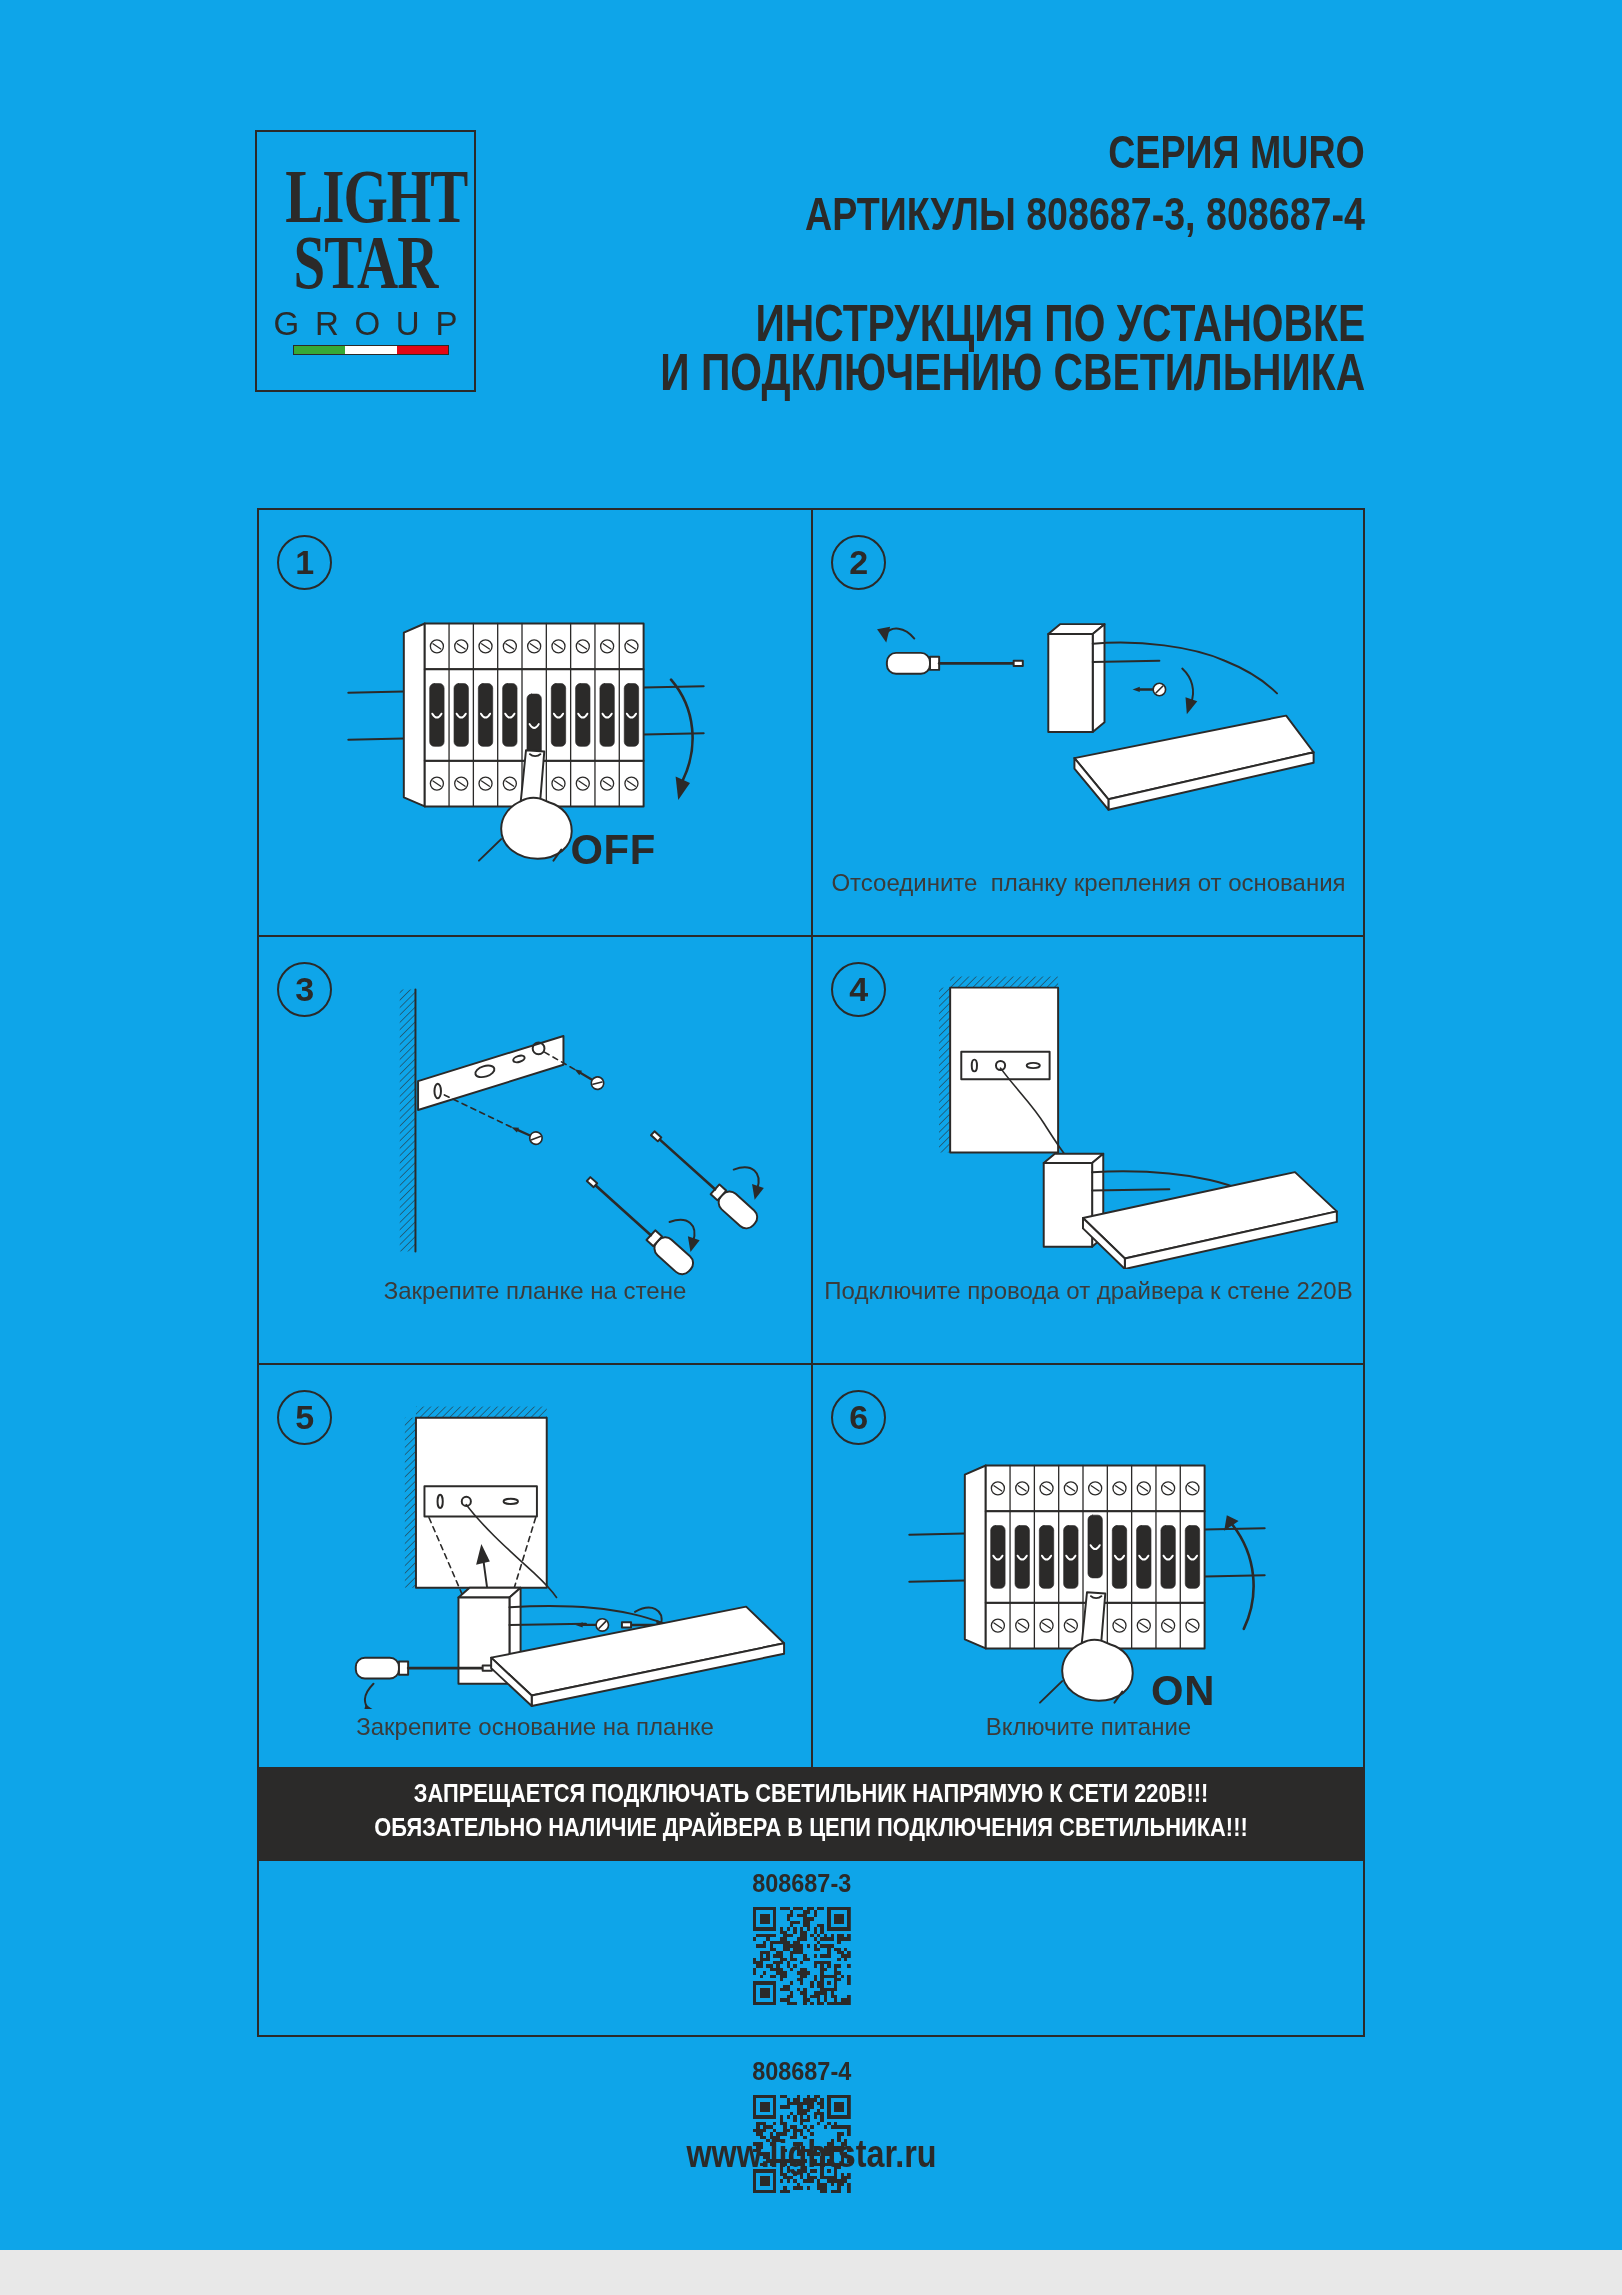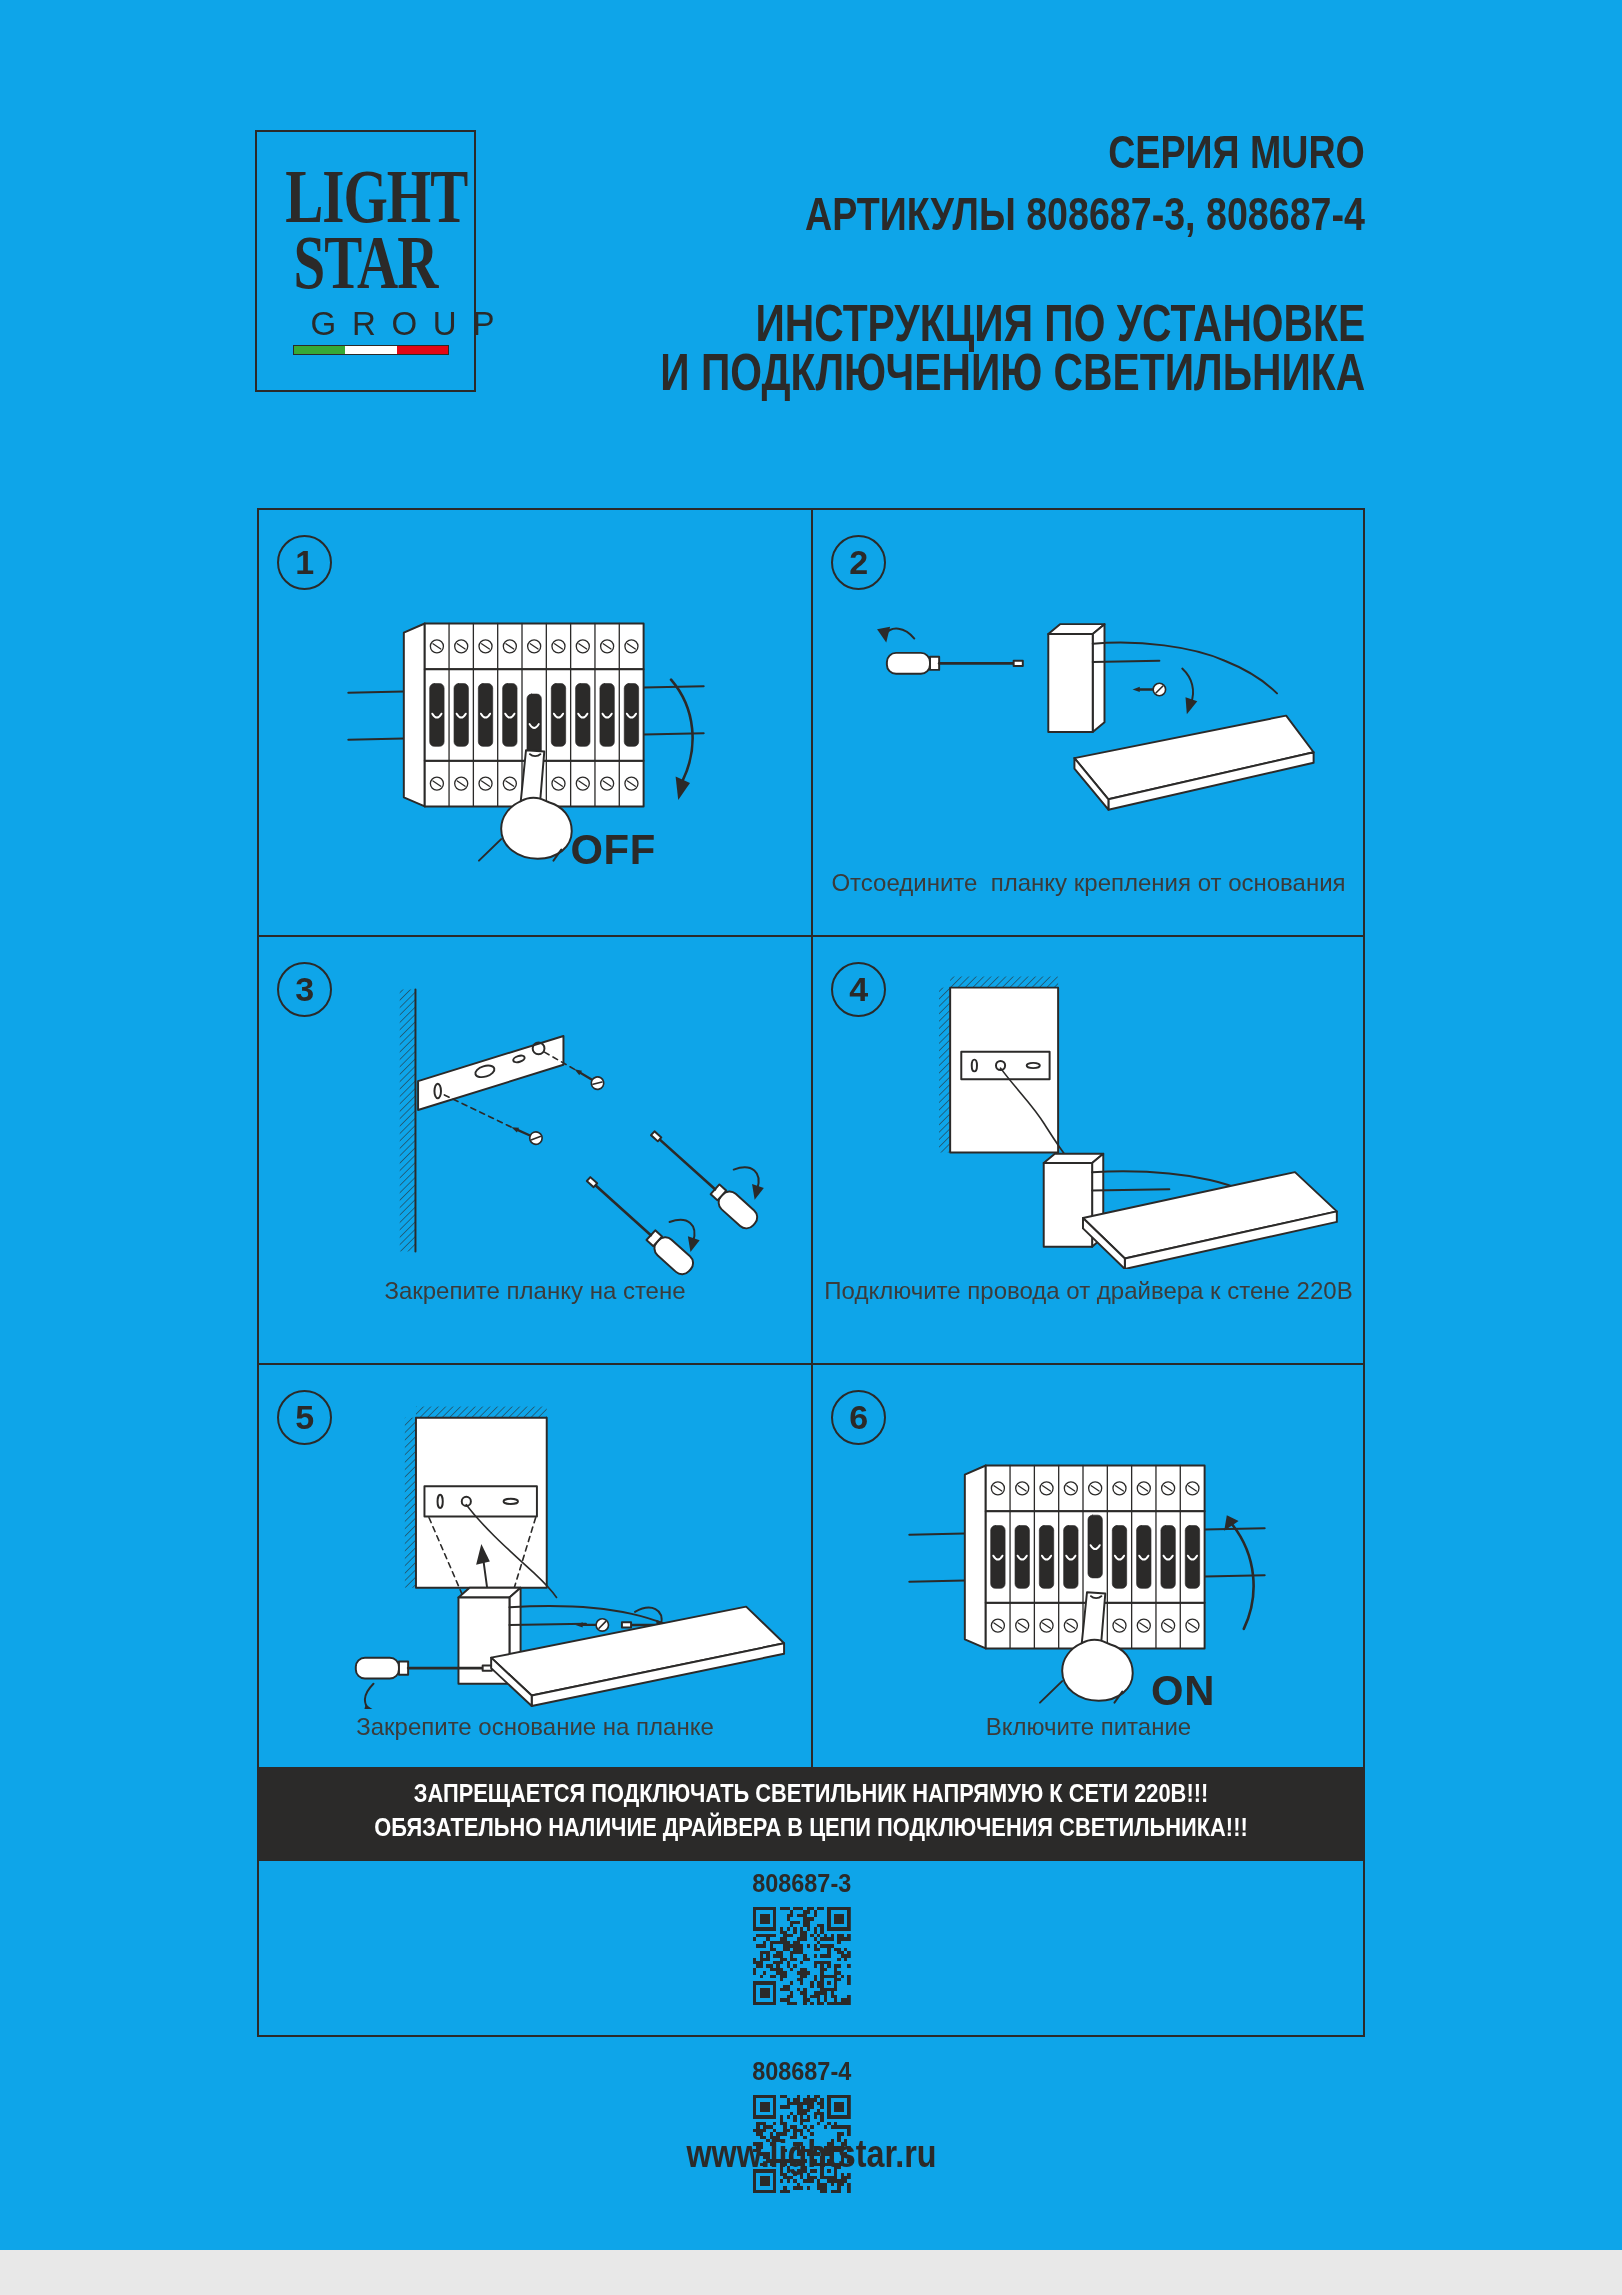--- a/index.html
+++ b/index.html
@@ -8,21 +8,21 @@
 
   
   .logo-box{position:absolute;left:255px;top:130px;width:221px;height:262px;
             border:2px solid #2b2a29;box-sizing:border-box;}
   .logo-word{position:absolute;width:100%;text-align:center;line-height:1;
              font-family:"Liberation Serif","DejaVu Serif",serif;font-weight:bold;
              transform:scaleX(.74);transform-origin:50% 50%;letter-spacing:-1.3px;}
   .logo-light{top:26px;font-size:77px;}
   .logo-star{top:92px;font-size:77px;}
   .logo-group{position:absolute;top:175px;width:100%;text-align:center;line-height:1;
-              font-size:33px;font-weight:400;letter-spacing:15.7px;text-indent:15.7px;margin-left:37px;}
+              font-size:33px;font-weight:400;letter-spacing:15.7px;text-indent:15.7px;}
   .flag{position:absolute;left:36px;top:213px;width:154px;height:7.9px;
         border:1.3px solid #2b2a29;display:flex;}
   .flag div{flex:1;}
 
   
   .hdr{position:absolute;right:258px;white-space:nowrap;font-weight:bold;line-height:1;
        transform:scaleX(.8);transform-origin:100% 50%;color:#2b2a29;}
   .hdr-series{top:128px;font-size:47px;}
   .hdr-articles{top:190px;font-size:47px;}
   .hdr-title1{top:298px;font-size:51px;}
@@ -260,21 +260,21 @@
         </g>
         <g>
           <use href="#sd" transform="translate(478,282) rotate(-138)"></use>
           <path d="M560,300 C588,290 604,304 596,330"></path>
           <polygon points="588,322 606,328 592,346" fill="#2b2a29" stroke="none"></polygon>
           <use href="#sd" transform="translate(380,352) rotate(-138)"></use>
           <path d="M462,380 C490,370 506,384 498,410"></path>
           <polygon points="490,402 508,408 494,426" fill="#2b2a29" stroke="none"></polygon>
         </g>
       </svg>
-      <div class="caption cap-r2">Закрепите планку на стене</div>
+      <div class="caption cap-r2">Закрепите планке на стене</div>
     </div>
 
     <div class="panel p4">
       <div class="badge">4</div>
       <svg class="illus" style="left:75px;top:31px" width="458" height="301" viewBox="0 0 700 460" fill="none" stroke="#2b2a29" stroke-width="3">
         <g>
           <rect x="95" y="13" width="165" height="17" fill="url(#hatch)" stroke="none"></rect>
           <rect x="78" y="30" width="17" height="252" fill="url(#hatch)" stroke="none"></rect>
           <rect x="95" y="30" width="165" height="252" fill="#ffffff"></rect>
         </g>

